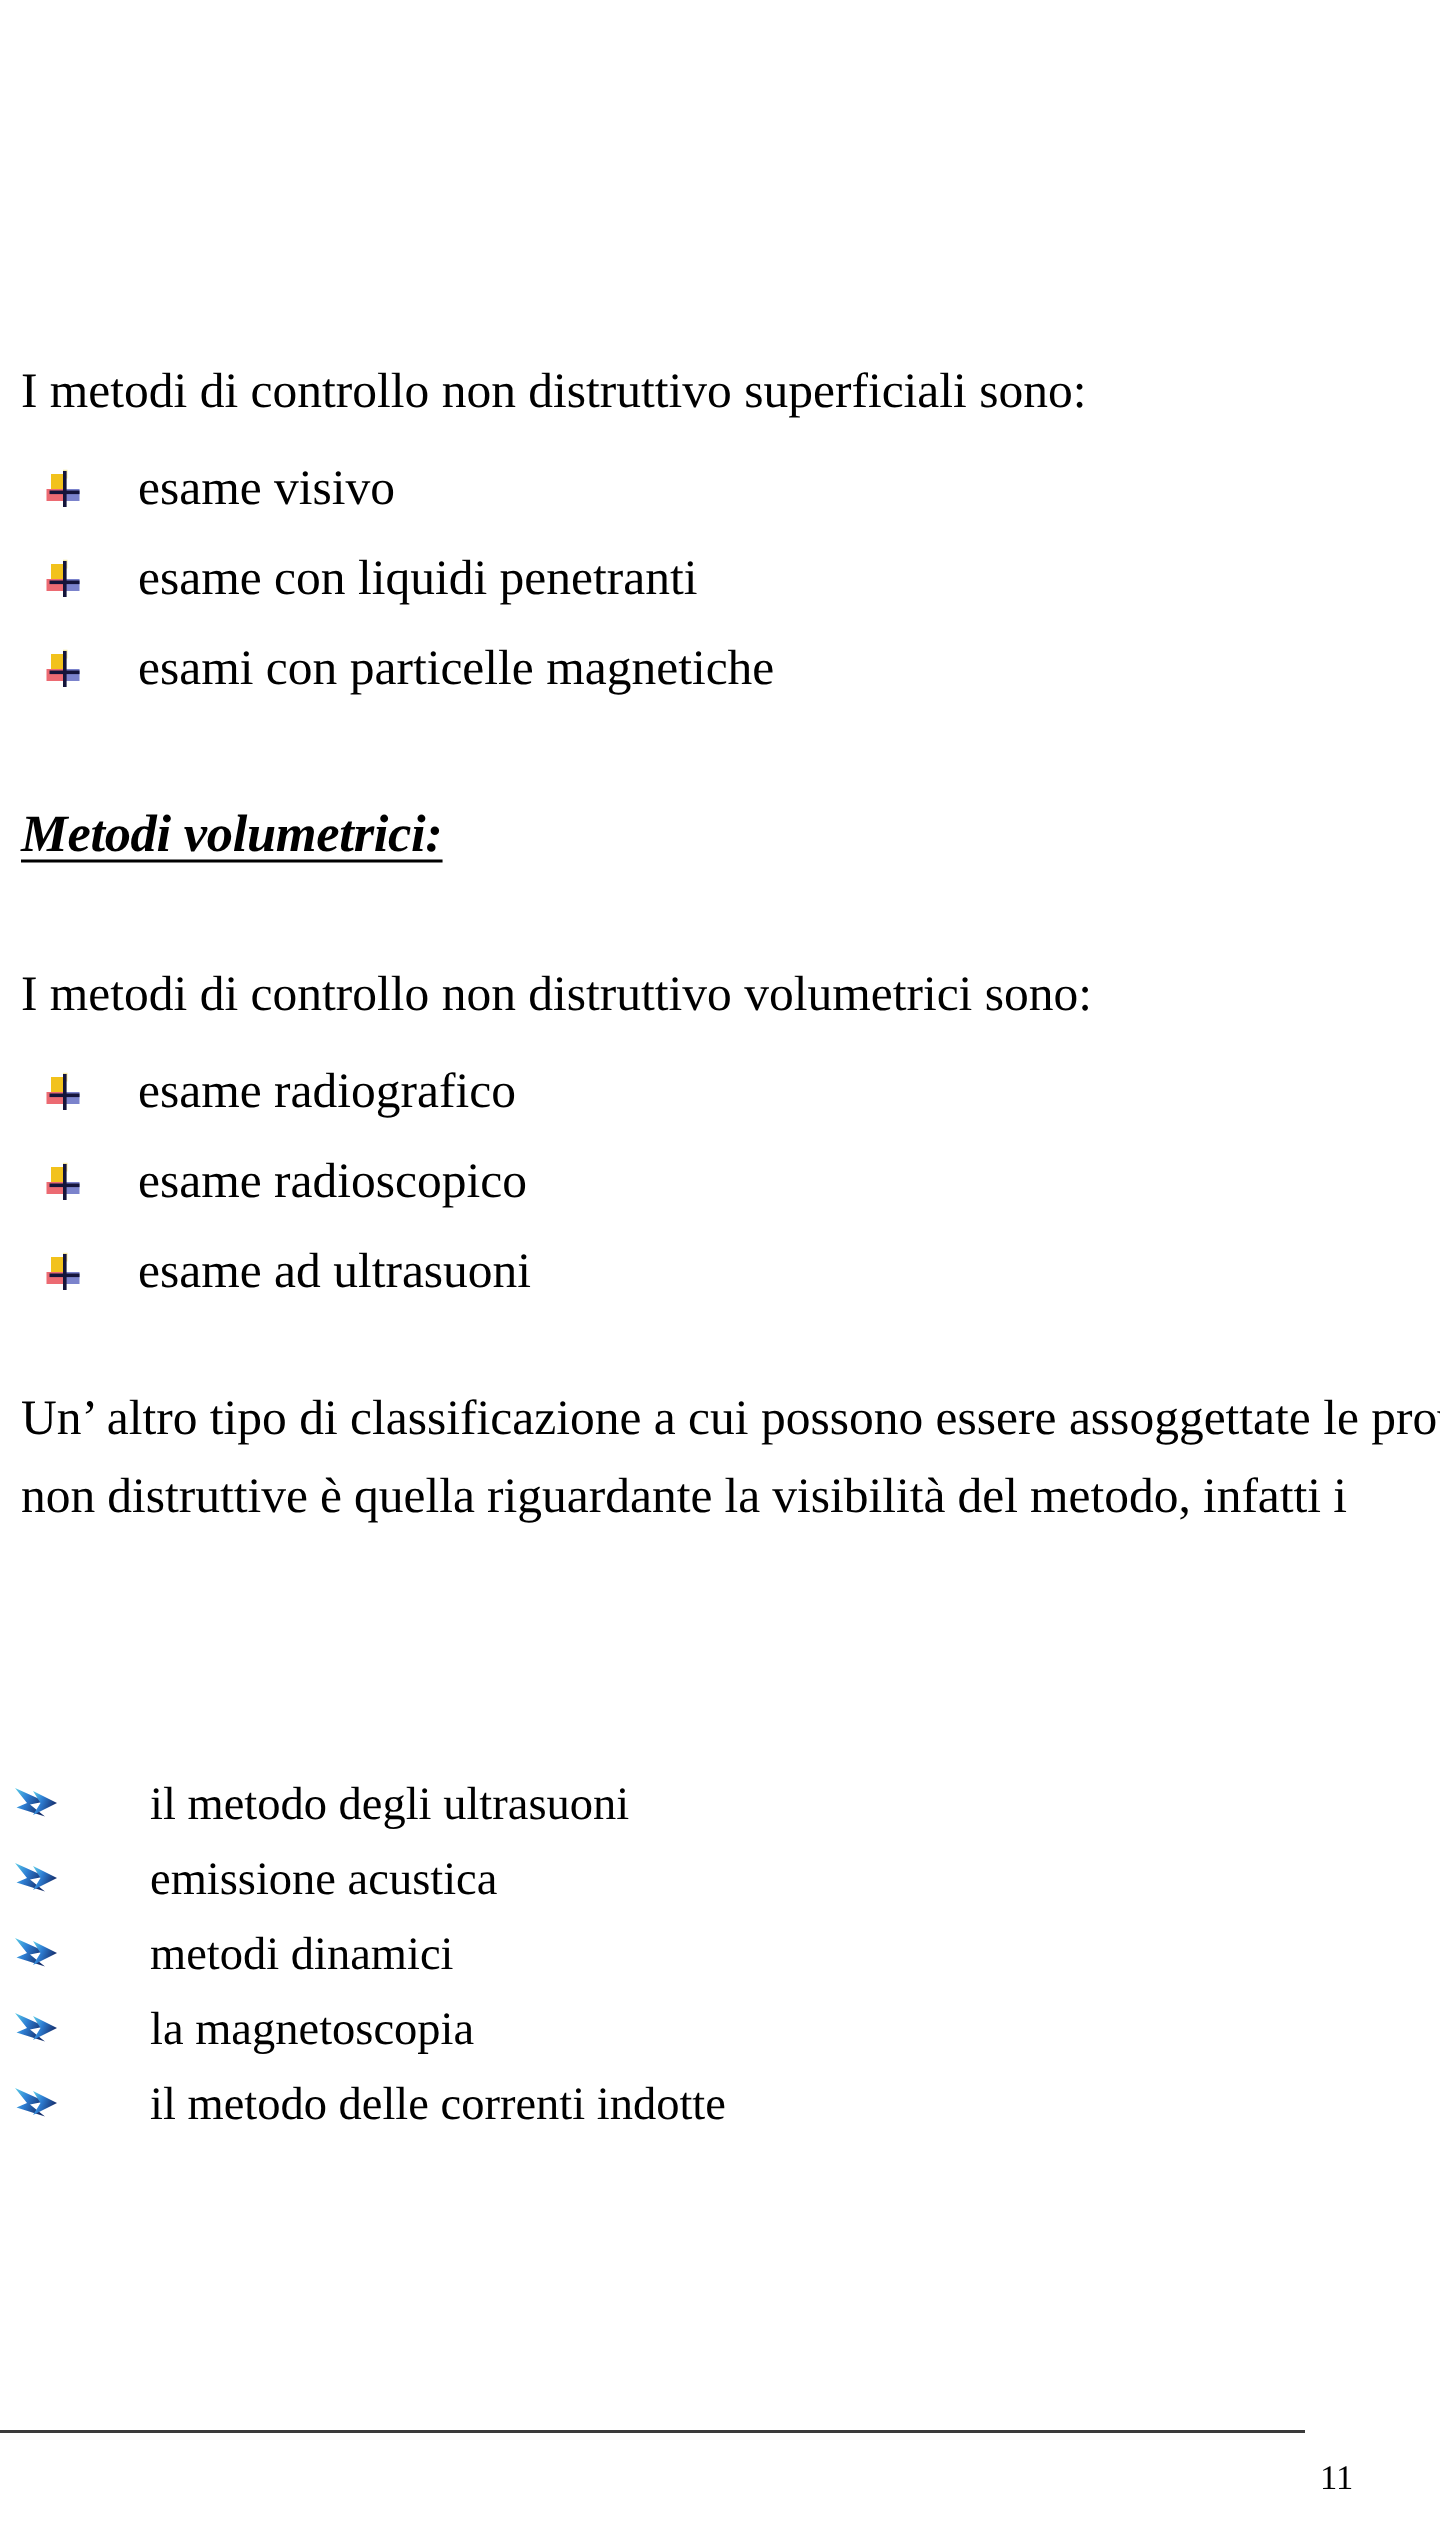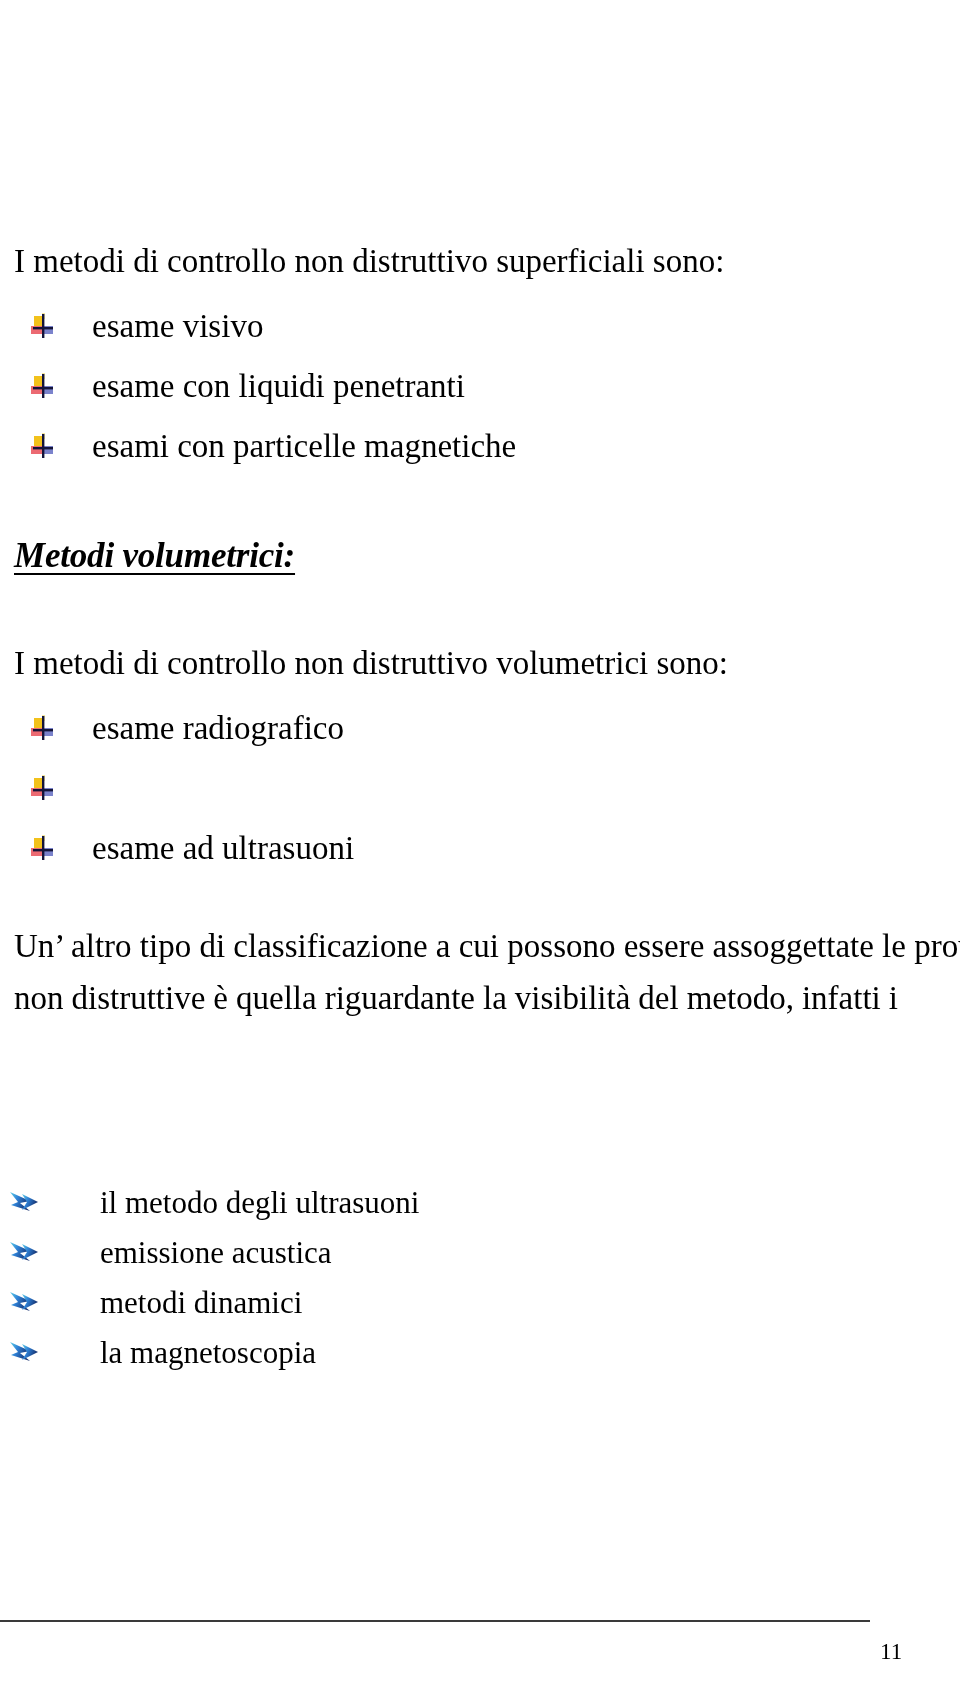--- a/index.html
+++ b/index.html
@@ -225,20 +225,21 @@
       <span class="bullet-cross">
         <svg viewBox="0 0 26 26" xmlns="http://www.w3.org/2000/svg">
           <rect x="4" y="3" width="9" height="11" fill="#f2c21c"></rect>
           <rect x="1" y="13" width="11" height="8" fill="#ec6a72"></rect>
           <rect x="12" y="13" width="11" height="8" fill="#7b83cc"></rect>
           <rect x="12" y="0" width="3" height="6" fill="#f7e9a0"></rect>
           <rect x="12" y="1" width="2.4" height="24" fill="#14143a"></rect>
           <rect x="3" y="14" width="20" height="2.4" fill="#14143a"></rect>
         </svg>
       </span>
+      <span class="label">esame radioscopico</span>
     </div>
 
     <div class="cross-item">
       <span class="bullet-cross">
         <svg viewBox="0 0 26 26" xmlns="http://www.w3.org/2000/svg">
           <rect x="4" y="3" width="9" height="11" fill="#f2c21c"></rect>
           <rect x="1" y="13" width="11" height="8" fill="#ec6a72"></rect>
           <rect x="12" y="13" width="11" height="8" fill="#7b83cc"></rect>
           <rect x="12" y="0" width="3" height="6" fill="#f7e9a0"></rect>
           <rect x="12" y="1" width="2.4" height="24" fill="#14143a"></rect>
@@ -335,19 +336,35 @@
               <stop offset="100%" stop-color="#16306e"></stop>
             </linearGradient>
           </defs>
           <path d="M2 3 L22 12 L12 14 L22 22 L3 16 L10 13 Z" fill="url(#ag4)"></path>
           <path d="M14 5 L30 13 L14 21 L19 13 Z" fill="url(#ag4)"></path>
         </svg>
       </span>
       <span class="label">la magnetoscopia</span>
     </div>
 
+    <div class="arrow-item">
+      <span class="bullet-arrow">
+        <svg viewBox="0 0 38 28" xmlns="http://www.w3.org/2000/svg">
+          <defs>
+            <linearGradient id="ag5" x1="0" y1="0" x2="1" y2="0.4">
+              <stop offset="0%" stop-color="#5fd0e8"></stop>
+              <stop offset="45%" stop-color="#2e7fd4"></stop>
+              <stop offset="100%" stop-color="#16306e"></stop>
+            </linearGradient>
+          </defs>
+          <path d="M2 3 L22 12 L12 14 L22 22 L3 16 L10 13 Z" fill="url(#ag5)"></path>
+          <path d="M14 5 L30 13 L14 21 L19 13 Z" fill="url(#ag5)"></path>
+        </svg>
+      </span>
+      <span class="label">il metodo delle correnti indotte</span>
+    </div>
 
   </div>
 
   <div class="footer-rule" style="left:0px; top:1620px;"></div>
   <div class="page-number" style="left:880px; top:1640px; width:60px;">11</div>
 
 </div>
 
 </body></html>

